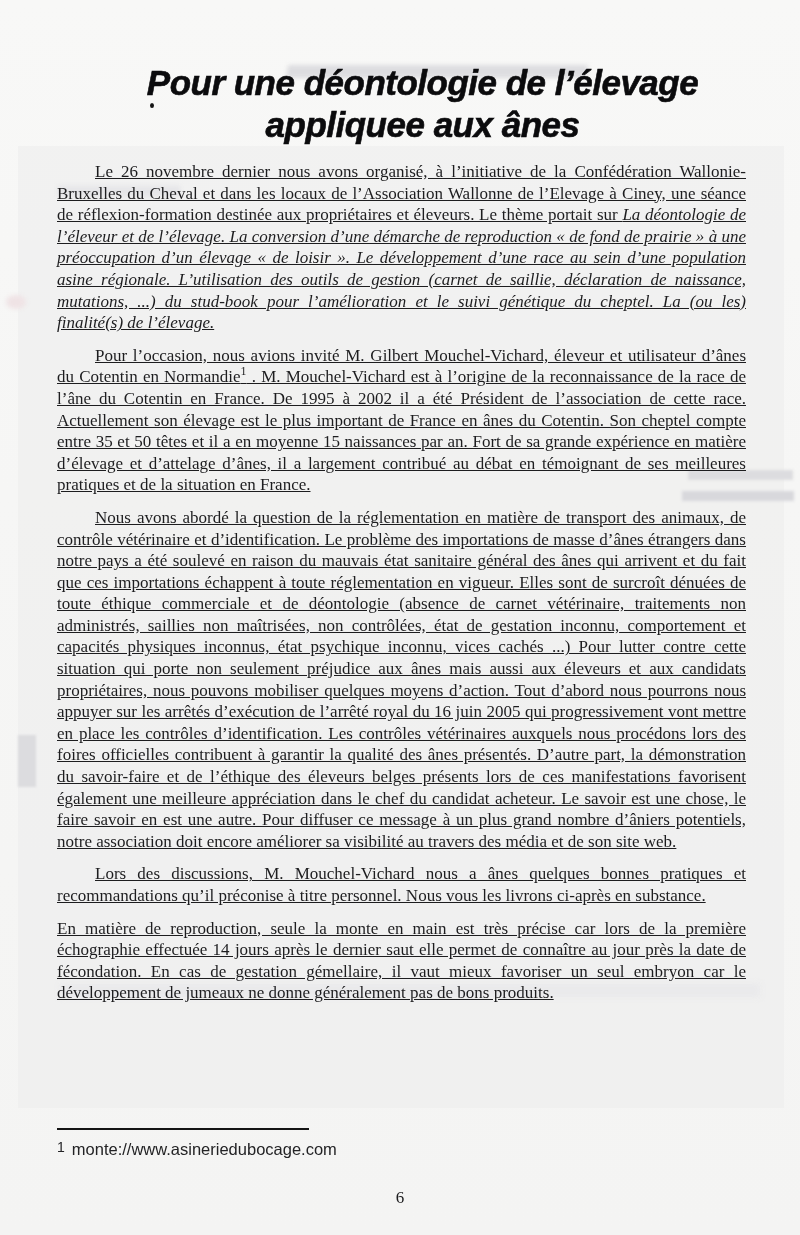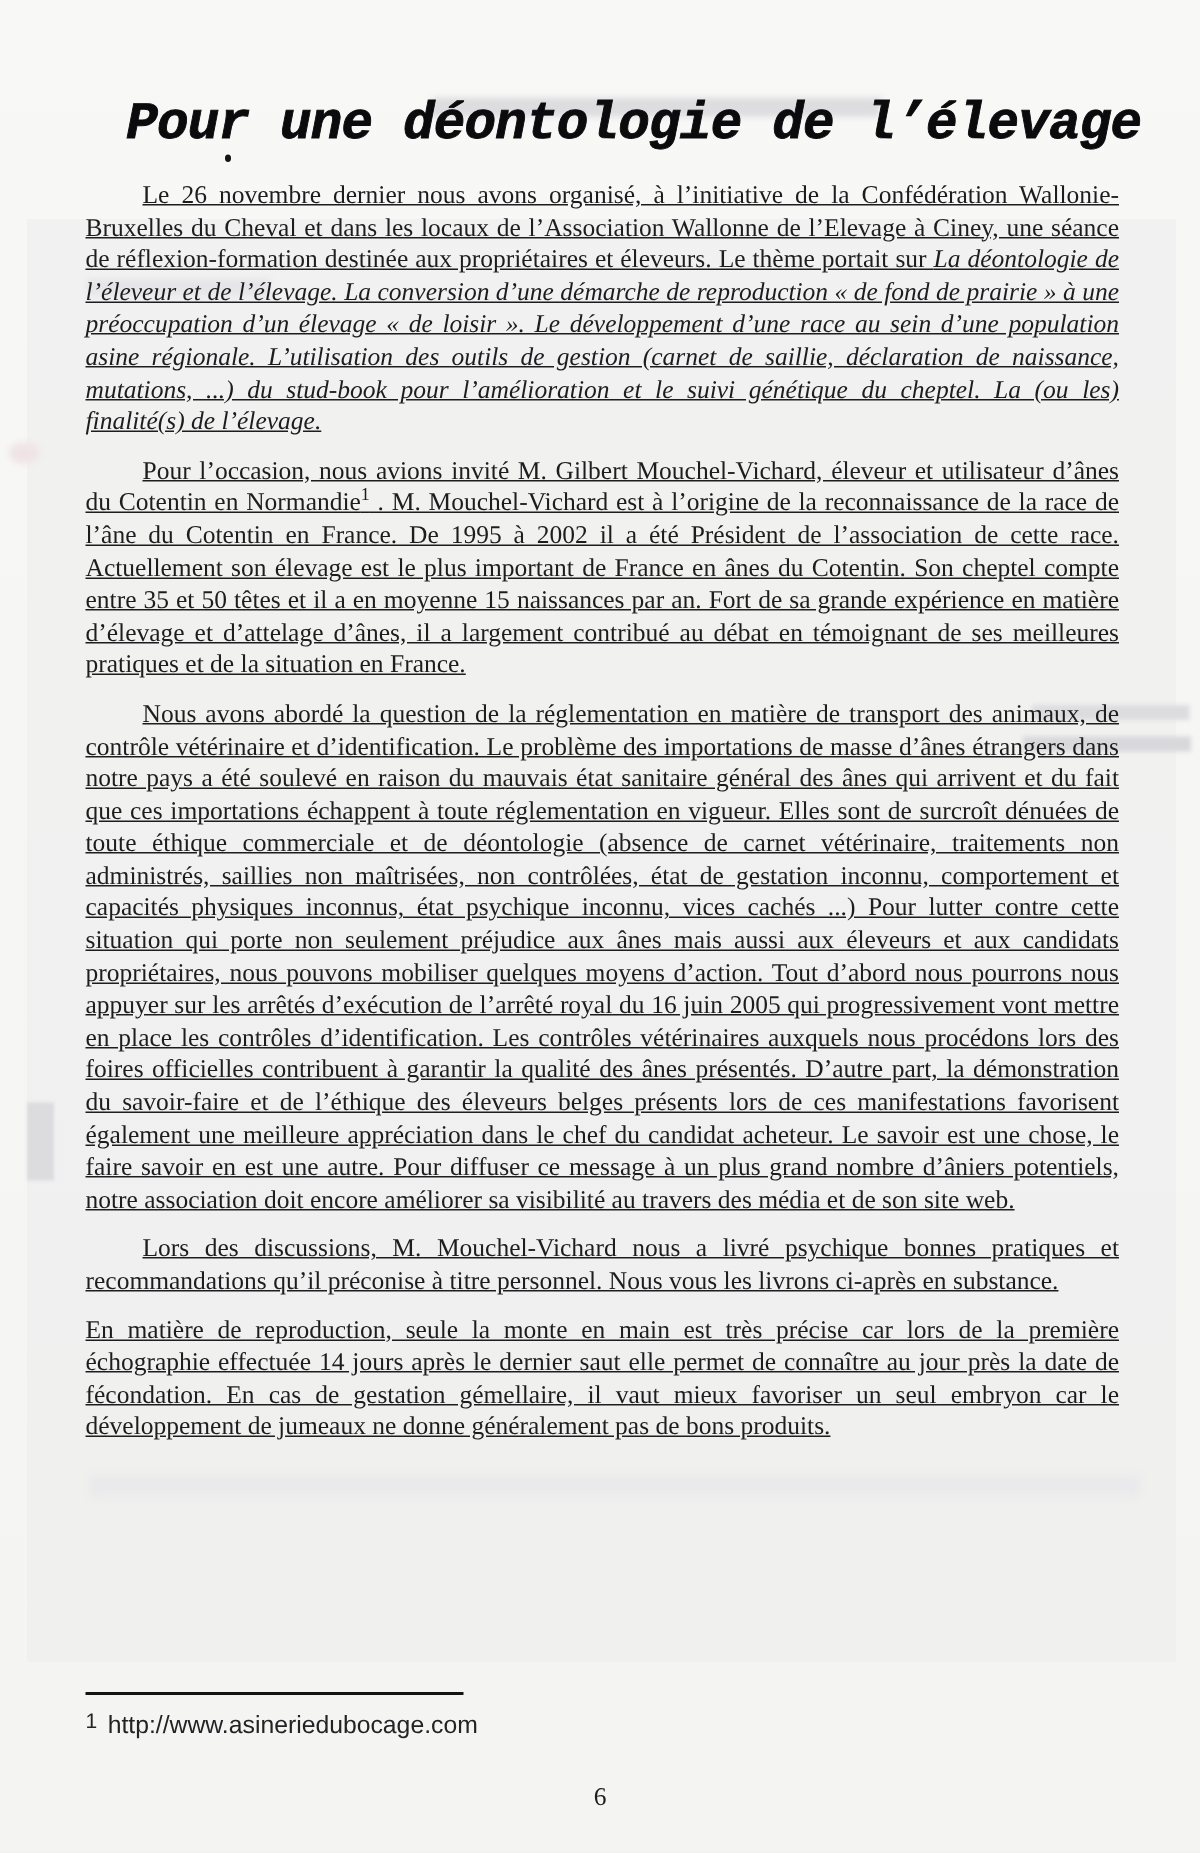--- a/index.html
+++ b/index.html
@@ -15,21 +15,21 @@
     background: linear-gradient(180deg, #f8f8f7 0%, #f6f6f5 40%, #f4f4f3 100%);
     color: #1c1c1e;
   }
   
   .content-shade {
     position: absolute; left: 18px; top: 146px; width: 766px; height: 962px;
     background: #ebebeb; opacity: 0.5;
   }
   .title-wrap { position: relative; padding-top: 62px; }
   .title-line {
-    font-family: Liberation Mono, monospace;
+    font-family: Liberation Sans, sans-serif;
     font-weight: bold; font-style: italic;
     font-size: 35px; line-height: 42px;
     letter-spacing: -0.5px;
     text-align: center; margin: 0;
     color: #0b0b0d;
     padding-left: 45px;
     -webkit-text-stroke: 0.6px #0b0b0d;
   }
   .body-text {
     position: relative;
@@ -79,31 +79,32 @@
   <div class="art ghost-greet"></div>
   <div class="art bleed-line-1"></div>
   <div class="art bleed-line-2"></div>
   <div class="art bleed-band"></div>
   <div class="art left-mark"></div>
   <div class="art pink-smudge"></div>
   <div class="art title-dot"></div>
 
   <div class="title-wrap">
     <h1 class="title-line">Pour une déontologie de l’élevage</h1>
+    <h1 class="title-line">appliquee aux ânes</h1>
   </div>
 
   <div class="body-text">
 
   <p class="par indent"><span>Le 26 novembre dernier nous avons organisé,  à  l’initiative de la Confédération Wallonie-Bruxelles du Cheval et dans  les locaux de l’Association Wallonne de l’Elevage à Ciney, une séance de réflexion-formation destinée aux propriétaires et éleveurs. Le thème portait sur </span><em>La déontologie de l’éleveur et de l’élevage. La conversion d’une démarche de reproduction « de fond de prairie » à une préoccupation d’un élevage « de loisir ». Le développement d’une race au sein d’une population asine régionale. L’utilisation des outils de gestion (carnet de saillie, déclaration de naissance, mutations, ...)  du stud-book pour l’amélioration et le suivi génétique du cheptel. La (ou les) finalité(s) de l’élevage.</em></p>
       <p class="par indent"><span>Pour l’occasion, nous avions invité M. Gilbert Mouchel-Vichard, éleveur et utilisateur d’ânes du Cotentin en Normandie</span><sup>1</sup><span> . M. Mouchel-Vichard est à l’origine de la reconnaissance de la race de l’âne du Cotentin en France. De 1995 à 2002 il a été Président de l’association de cette race. Actuellement son élevage est le plus important de France en ânes du Cotentin. Son cheptel compte entre 35 et 50 têtes et il a en moyenne 15 naissances par an. Fort de sa grande expérience en matière d’élevage et d’attelage d’ânes, il a largement contribué au débat en témoignant de ses meilleures pratiques et de la situation en France.</span></p>
       <p class="par indent"><span>Nous avons abordé la question de la réglementation en matière de transport des animaux, de contrôle vétérinaire et d’identification. Le problème des importations de masse d’ânes étrangers dans notre pays a été soulevé en raison du mauvais état sanitaire général des ânes qui arrivent et du fait que ces importations échappent à toute réglementation en vigueur. Elles sont de surcroît dénuées de toute éthique commerciale et de déontologie (absence de carnet vétérinaire, traitements non administrés, saillies non maîtrisées, non contrôlées, état de gestation inconnu, comportement et capacités physiques inconnus, état psychique inconnu, vices cachés ...) Pour lutter contre cette situation qui porte non seulement préjudice aux ânes mais aussi aux éleveurs et aux candidats propriétaires, nous pouvons mobiliser quelques moyens d’action. Tout d’abord nous pourrons nous appuyer sur les arrêtés d’exécution de l’arrêté royal du 16 juin 2005 qui progressivement vont mettre en place les contrôles d’identification. Les contrôles vétérinaires auxquels nous procédons lors des foires officielles contribuent à garantir la qualité des ânes présentés. D’autre part, la démonstration du savoir-faire et de l’éthique des éleveurs belges présents lors de ces manifestations favorisent également une meilleure appréciation dans le chef du candidat acheteur. Le savoir est une chose, le faire savoir en est une autre. Pour diffuser ce message à un plus grand nombre d’âniers potentiels, notre association doit encore améliorer sa visibilité au travers des média et de son site web.</span></p>
-      <p class="par indent"><span>Lors des discussions, M. Mouchel-Vichard nous a livré psychique bonnes pratiques et recommandations qu’il préconise à titre personnel. Nous vous les livrons ci-après en substance.</span></p>
+      <p class="par indent"><span>Lors des discussions, M. Mouchel-Vichard nous a ânes quelques bonnes pratiques et recommandations qu’il préconise à titre personnel. Nous vous les livrons ci-après en substance.</span></p>
       <p class="par"><span>En matière de reproduction, seule la monte en main est très précise car lors de la première échographie effectuée 14 jours après le dernier saut elle permet de connaître au jour près la date de fécondation. En cas de gestation gémellaire, il vaut mieux favoriser un seul embryon car le développement de jumeaux ne donne généralement pas de bons produits.</span></p>
     </div>
 
   <div class="footnote-rule"></div>
   <div class="footnote">
-    <span class="fn-marker">1</span><span>http://www.asineriedubocage.com</span>
+    <span class="fn-marker">1</span><span>monte://www.asineriedubocage.com</span>
   </div>
 
   <div class="page-number">6</div>
 
 </div>
 
 </body></html>

